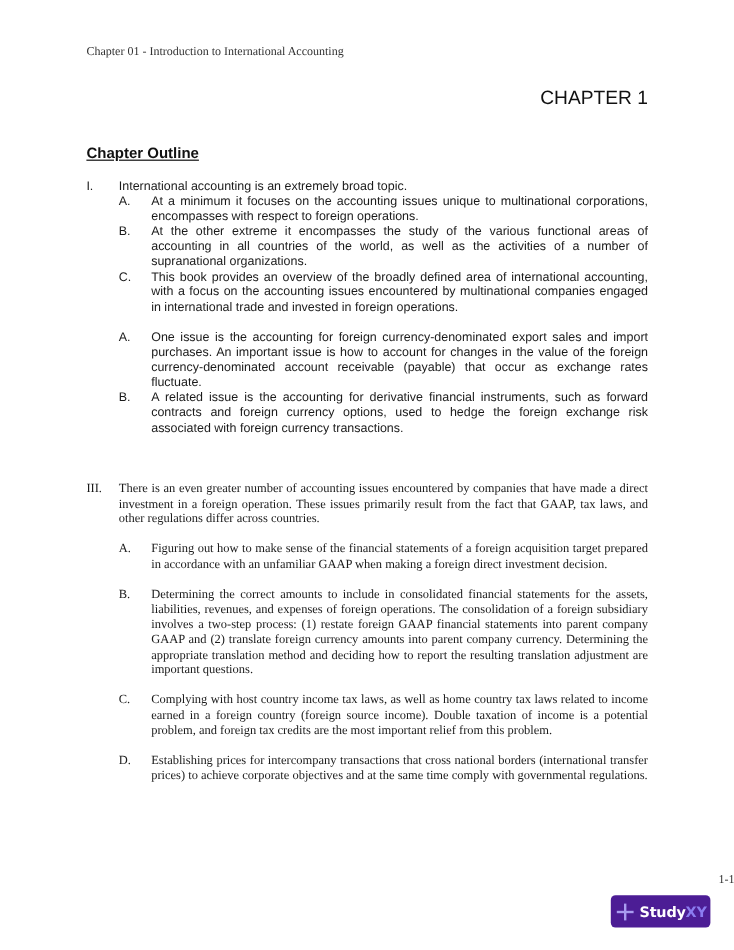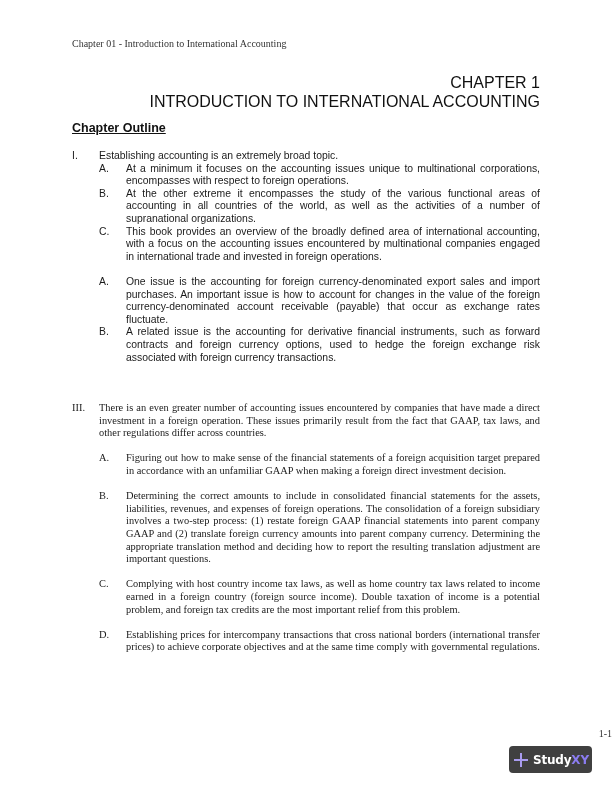--- a/index.html
+++ b/index.html
@@ -10,44 +10,43 @@
   .body { position: absolute; left: 72px; width: 468px; font-family: "Liberation Sans", sans-serif; font-size: 10.4px; line-height: 12.6px; color: #1a1a1a; }
   .sec { position: relative; padding-left: 27px; }
   .sec > .num { position: absolute; left: 0; top: 0; }
   .sec > .txt { text-align: justify; }
   .sub { position: relative; padding-left: 27px; }
   .sub > .num { position: absolute; left: 0; top: 0; }
   .sub > .txt { text-align: justify; text-align-last: left; }
   .sec > .txt { text-align-last: left; }
   .gap { height: 12.6px; }
   .page-num { position: absolute; top: 728px; left: 0; width: 612px; text-align: right; font-family: "Liberation Serif", serif; font-size: 10px; color: #333; }
-  .badge { position: absolute; left: 509px; top: 746px; width: 83px; height: 27px; background: #404040; border-radius: 4px; display: flex; align-items: center; box-sizing: border-box; padding-left: 5px; }
+  .badge { position: absolute; left: 509px; top: 746px; width: 83px; height: 27px; background: #4c1d95; border-radius: 4px; display: flex; align-items: center; box-sizing: border-box; padding-left: 5px; }
   .badge .plus { position: relative; width: 14px; height: 14px; margin-right: 5px; }
   .badge .plus::before, .badge .plus::after { content: ""; position: absolute; background: #a99cf0; }
   .badge .plus::before { left: 6px; top: 0; width: 2px; height: 14px; }
   .badge .plus::after { left: 0; top: 6px; width: 14px; height: 2px; }
   .badge .brand { font-family: "DejaVu Sans", sans-serif; font-weight: bold; font-size: 12px; color: #ffffff; letter-spacing: -0.2px; }
   .badge .brand .xy { color: #8b7cf0; }
 </style>
 </head>
 <body>
 
 <div class="running-head">Chapter 01 - Introduction to International Accounting</div>
 
 <div class="titles">
   <div>CHAPTER 1</div>
-  <div>INTRODUCTION TO INTERNATIONAL ACCOUNTING</div>
 </div>
 
 <div class="outline-head">Chapter Outline</div>
 
 <div class="body" style="top:150px;">
   <div class="sec">
     <span class="num">I.</span>
-    <div class="txt">Establishing accounting is an extremely broad topic.</div>
+    <div class="txt">International accounting is an extremely broad topic.</div>
   </div>
   <div class="sec">
     <div class="sub">
       <span class="num">A.</span>
       <div class="txt">At a minimum it focuses on the accounting issues unique to multinational corporations, encompasses with respect to foreign operations.</div>
     </div>
     <div class="sub">
       <span class="num">B.</span>
       <div class="txt">At the other extreme it encompasses the study of the various functional areas of accounting in all countries of the world, as well as the activities of a number of supranational organizations.</div>
     </div>

